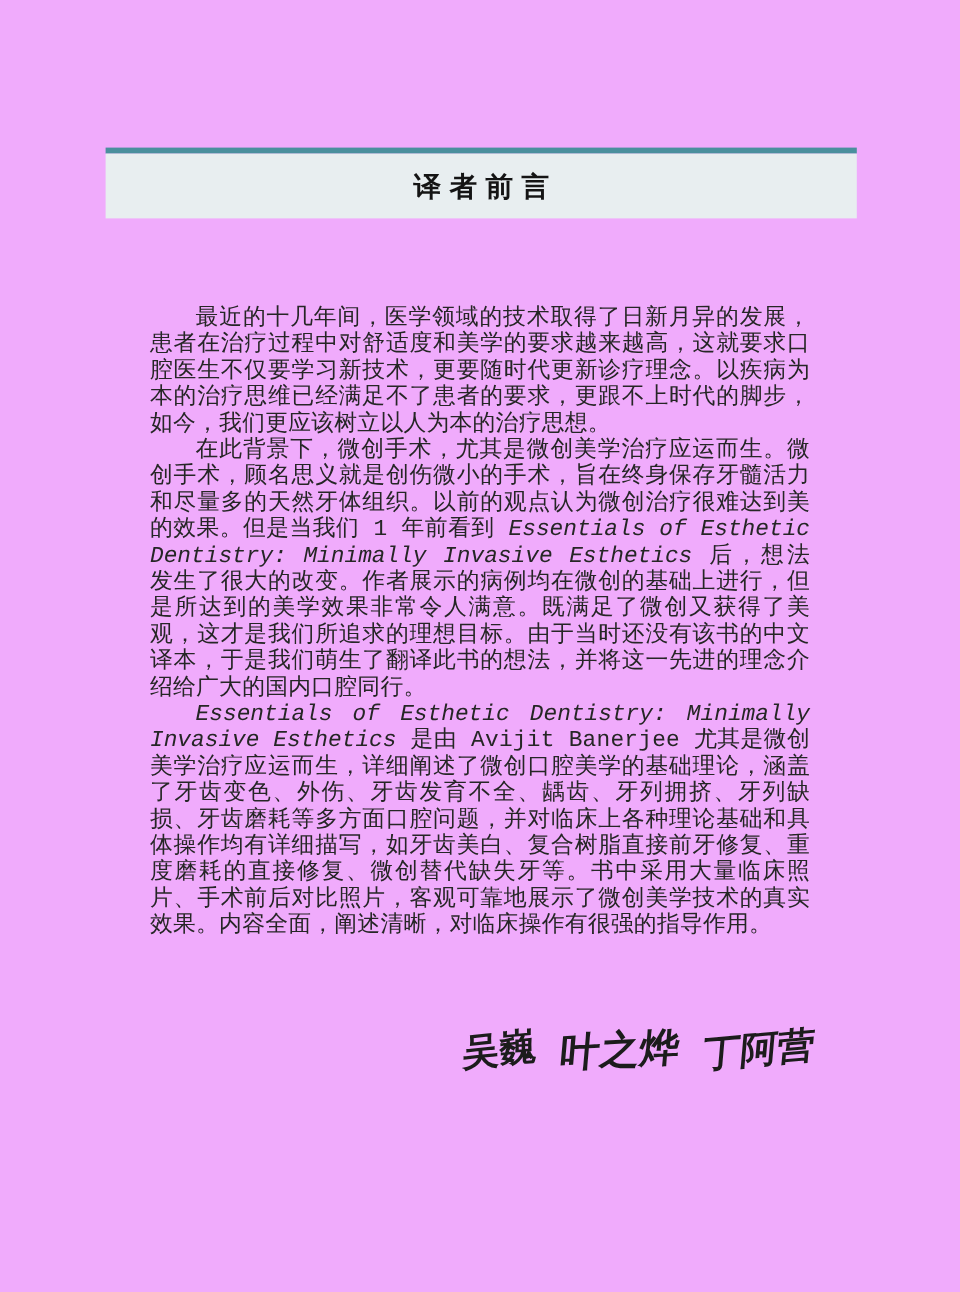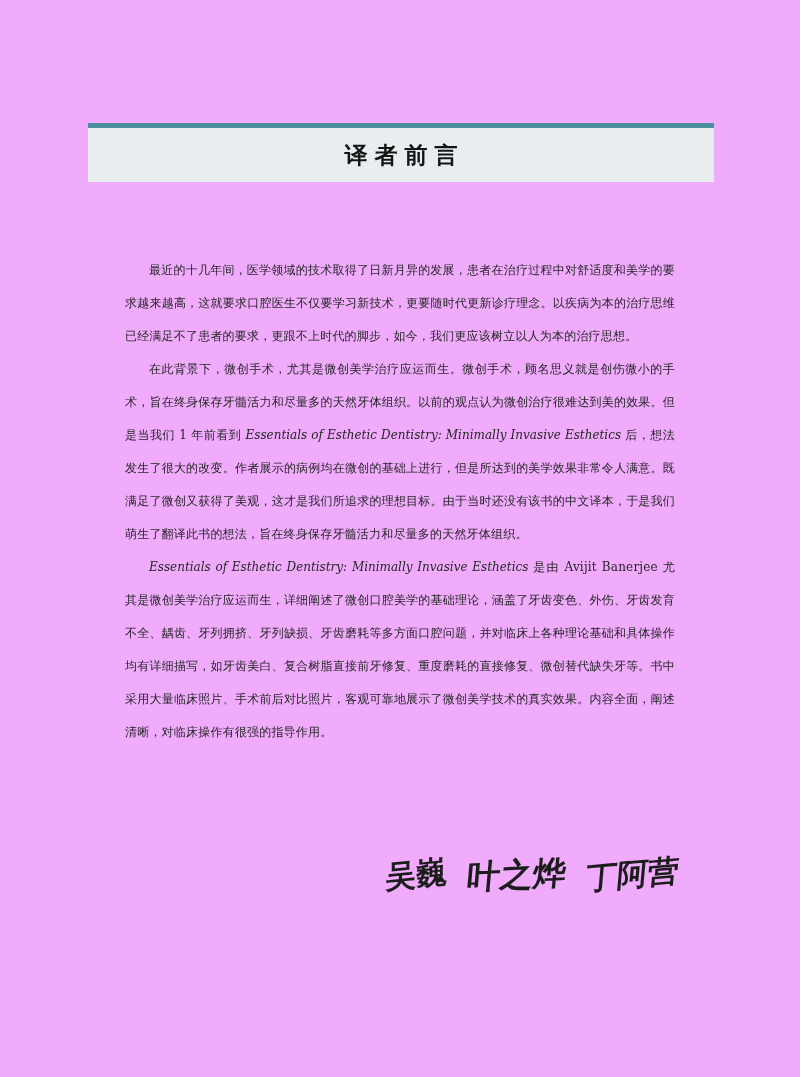--- a/index.html
+++ b/index.html
@@ -42,26 +42,27 @@
     text-indent: 7px; 
   }
   .preface-body {
     position: absolute;
     left: 125px;
     top: 254px;
     width: 550px;
   }
   .preface-body p {
     margin: 0;
-    font-size: 12px;
-    line-height: 33px;
+    font-size: 19px;
+    line-height: 22px;
     color: #262626;
     text-align: justify;
     text-indent: 2em;
     letter-spacing: 0.2px;
+    font-family: Liberation Mono, monospace;
   }
   .preface-body p em {
     font-style: italic;
     letter-spacing: 0;
   }
   .signatures {
     position: absolute;
     left: 385px;
     top: 840px;
     width: 290px;
@@ -97,21 +98,21 @@
   <header class="preface-header">
     <div class="accent-bar"></div>
     <div class="title-band">
       <h1 class="page-title">译者前言</h1>
     </div>
   </header>
 
   <main class="preface-body">
     <div id="paragraphs">
         <p><span>最近的十几年间，医学领域的技术取得了日新月异的发展，患者在治疗过程中对舒适度和美学的要求越来越高，这就要求口腔医生不仅要学习新技术，更要随时代更新诊疗理念。以疾病为本的治疗思维已经满足不了患者的要求，更跟不上时代的脚步，如今，我们更应该树立以人为本的治疗思想。</span></p>
-        <p><span>在此背景下，微创手术，尤其是微创美学治疗应运而生。微创手术，顾名思义就是创伤微小的手术，旨在终身保存牙髓活力和尽量多的天然牙体组织。以前的观点认为微创治疗很难达到美的效果。但是当我们 1 年前看到 </span><em>Essentials of Esthetic Dentistry: Minimally Invasive Esthetics</em><span> 后，想法发生了很大的改变。作者展示的病例均在微创的基础上进行，但是所达到的美学效果非常令人满意。既满足了微创又获得了美观，这才是我们所追求的理想目标。由于当时还没有该书的中文译本，于是我们萌生了翻译此书的想法，旨在终身保存牙髓活力和尽量多的天然牙体组织。</span></p>
+        <p><span>在此背景下，微创手术，尤其是微创美学治疗应运而生。微创手术，顾名思义就是创伤微小的手术，旨在终身保存牙髓活力和尽量多的天然牙体组织。以前的观点认为微创治疗很难达到美的效果。但是当我们 1 年前看到 </span><em>Essentials of Esthetic Dentistry: Minimally Invasive Esthetics</em><span> 后，想法发生了很大的改变。作者展示的病例均在微创的基础上进行，但是所达到的美学效果非常令人满意。既满足了微创又获得了美观，这才是我们所追求的理想目标。由于当时还没有该书的中文译本，于是我们萌生了翻译此书的想法，并将这一先进的理念介绍给广大的国内口腔同行。</span></p>
         <p><em>Essentials of Esthetic Dentistry: Minimally Invasive Esthetics</em><span> 是由 Avijit Banerjee 尤其是微创美学治疗应运而生，详细阐述了微创口腔美学的基础理论，涵盖了牙齿变色、外伤、牙齿发育不全、龋齿、牙列拥挤、牙列缺损、牙齿磨耗等多方面口腔问题，并对临床上各种理论基础和具体操作均有详细描写，如牙齿美白、复合树脂直接前牙修复、重度磨耗的直接修复、微创替代缺失牙等。书中采用大量临床照片、手术前后对比照片，客观可靠地展示了微创美学技术的真实效果。内容全面，阐述清晰，对临床操作有很强的指导作用。</span></p>
       </div>
   </main>
 
   <div class="signatures" id="signatures">
       <span class="signature">吴巍</span>
       <span class="signature">叶之烨</span>
       <span class="signature">丁阿营</span>
     </div>
 

